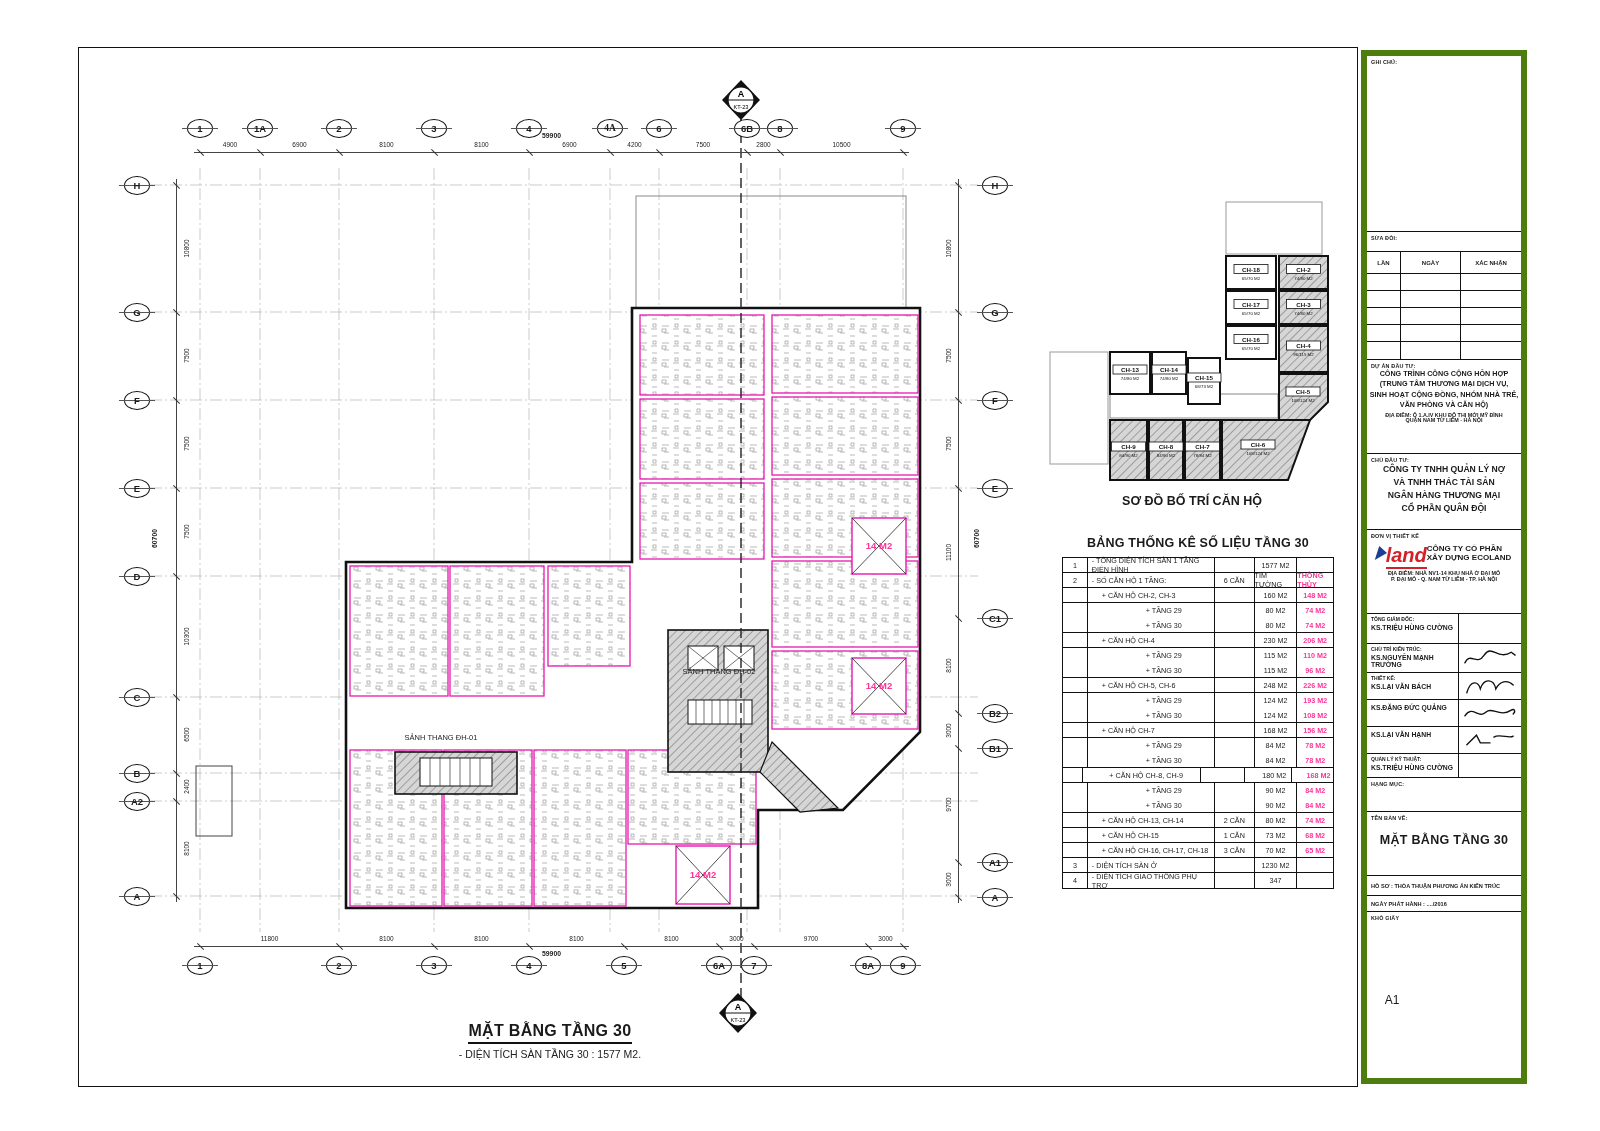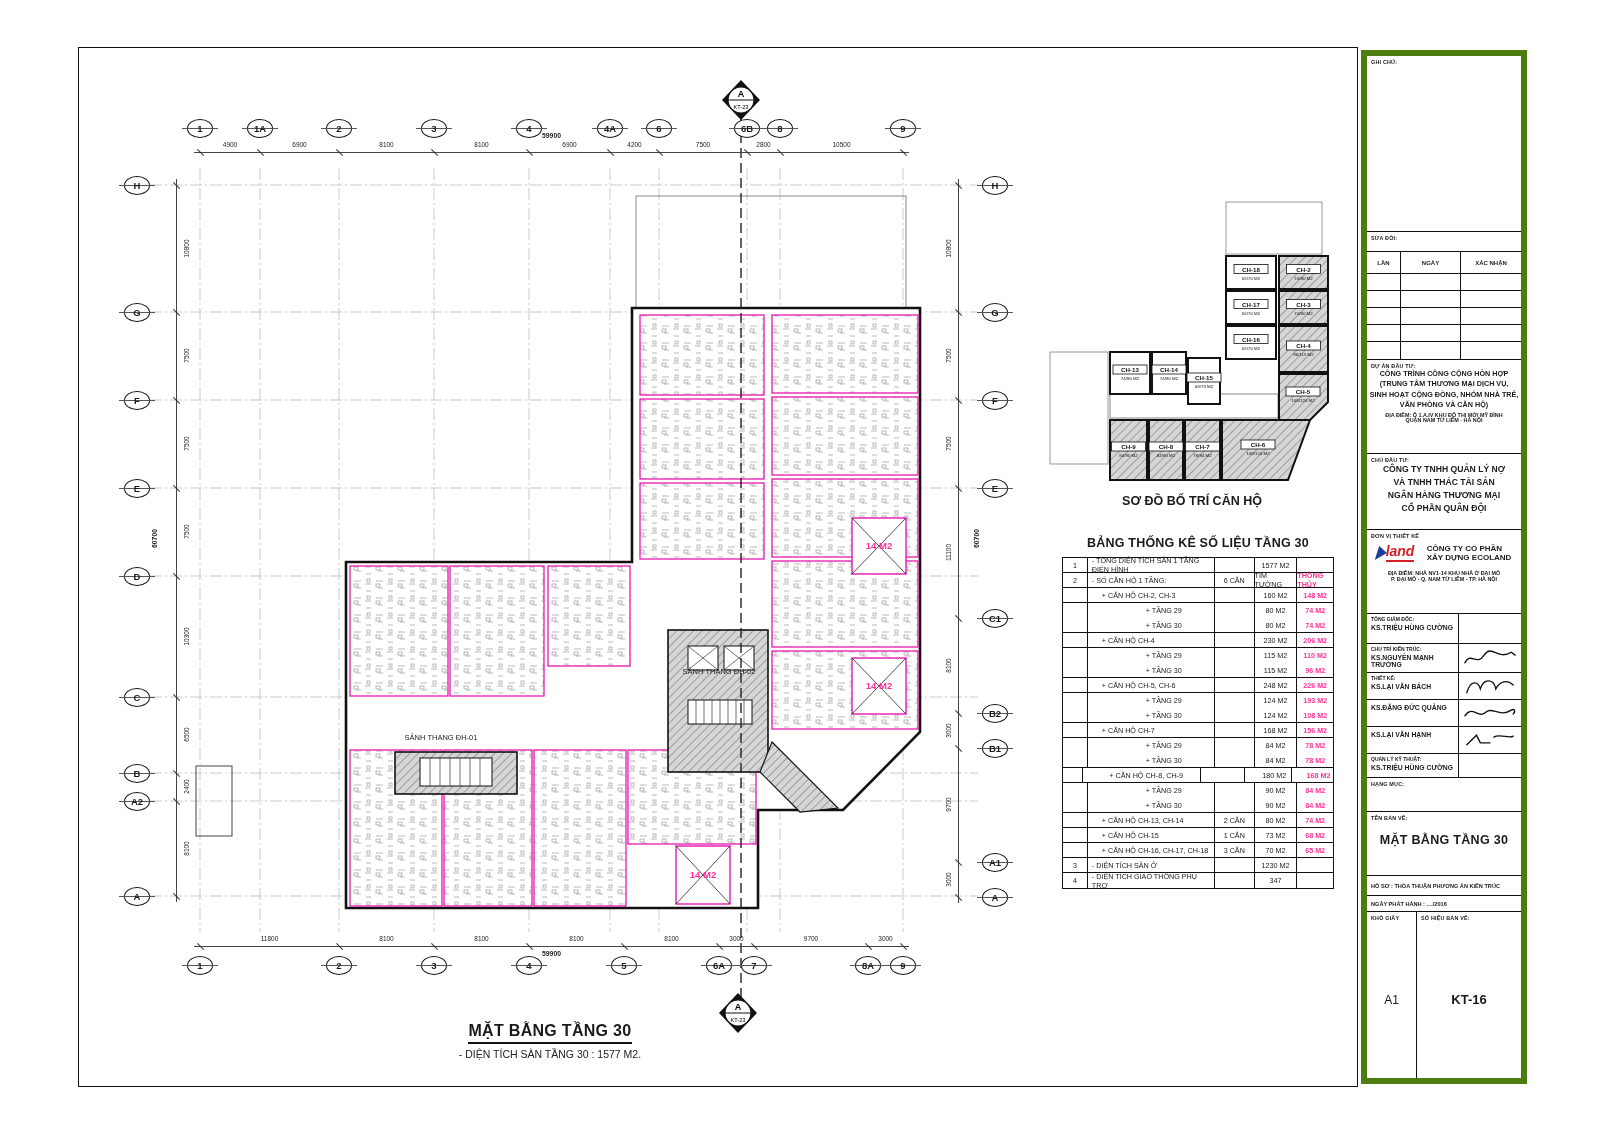--- a/index.html
+++ b/index.html
@@ -58,21 +58,21 @@
   .role-sig{width:62px;display:flex;align-items:center;justify-content:center;}
   .role-label{font-size:5px;font-weight:bold;}
   .role-name{font-size:6.8px;font-weight:bold;margin-top:2px;}
   .bstrip{display:flex;flex:1;}
   .bcell{border-right:1px solid #111;box-sizing:border-box;display:flex;flex-direction:column;}
   .bcell:last-child{border-right:none;}
   .bcell .v{flex:1;display:flex;align-items:center;justify-content:center;font-size:12px;}
   .logo-row{display:flex;align-items:center;justify-content:center;gap:6px;margin-top:4px;}
   .logo-mark{width:44px;height:20px;position:relative;}
   .logo-mark .swoosh{position:absolute;left:0;top:3px;width:0;height:0;border-left:10px solid #1b3f94;border-top:7px solid transparent;border-bottom:7px solid transparent;transform:skewX(-18deg);}
-  .logo-mark .word{position:absolute;left:9px;top:0;font-size:14px;font-weight:bold;font-style:italic;color:#d42027;border-bottom:2px solid #d42027;line-height:1.2;}
+  .logo-mark .word{position:absolute;left:9px;top:0;font-size:20px;font-weight:bold;font-style:italic;color:#d42027;border-bottom:2px solid #d42027;line-height:1.2;}
   svg text{font-family:"Liberation Sans",sans-serif;}
 </style>
 </head>
 <body>
 
 <div class="frame"></div>
 
 <svg class="abs" style="left:0;top:0;" width="1600" height="1131" viewBox="0 0 1600 1131">
   <defs>
     <pattern id="hatch" width="6" height="6" patternUnits="userSpaceOnUse" patternTransform="rotate(45)">
@@ -194,21 +194,21 @@
     </g>
   </g>
 </svg>
 
 <div id="axes">
     <div class="bubble" style="left: 187px; top: 118.5px;">1</div>
     <div class="bubble" style="left: 247px; top: 118.5px;">1A</div>
     <div class="bubble" style="left: 326px; top: 118.5px;">2</div>
     <div class="bubble" style="left: 421px; top: 118.5px;">3</div>
     <div class="bubble" style="left: 516px; top: 118.5px;">4</div>
-    <div class="bubble" style="left: 597px; top: 118.5px;">4A</div>
+    <div class="bubble" style="left: 597px; top: 118.5px; font-family: Liberation Serif, serif;">4A</div>
     <div class="bubble" style="left: 646px; top: 118.5px;">6</div>
     <div class="bubble" style="left: 734px; top: 118.5px;">6B</div>
     <div class="bubble" style="left: 767px; top: 118.5px;">8</div>
     <div class="bubble" style="left: 890px; top: 118.5px;">9</div>
     <div class="dimline" style="left: 194px; top: 152px; width: 715px; height: 1px;"></div>
     <div class="tick" style="left: 195.5px; top: 151.5px; width: 9px; height: 1.2px; transform: rotate(45deg);"></div>
     <div class="tick" style="left: 255.5px; top: 151.5px; width: 9px; height: 1.2px; transform: rotate(45deg);"></div>
     <div class="tick" style="left: 334.5px; top: 151.5px; width: 9px; height: 1.2px; transform: rotate(45deg);"></div>
     <div class="tick" style="left: 429.5px; top: 151.5px; width: 9px; height: 1.2px; transform: rotate(45deg);"></div>
     <div class="tick" style="left: 524.5px; top: 151.5px; width: 9px; height: 1.2px; transform: rotate(45deg);"></div>
@@ -683,19 +683,15 @@
     <div style="font-size:5.6px;font-weight:bold;padding-left:4px;">HỒ SƠ :   THỎA THUẬN PHƯƠNG ÁN KIẾN TRÚC</div>
   </div>
   <div class="tb-sec" style="height:16px;display:flex;align-items:center;">
     <div style="font-size:5.6px;font-weight:bold;padding-left:4px;">NGÀY PHÁT HÀNH :   ..../2016</div>
   </div>
   <div class="bstrip">
     <div class="bcell" style="width:50px;">
       <div class="tb-label">KHỔ GIẤY</div>
       <div class="v">A1</div>
     </div>
-    <div class="bcell" style="flex:1;">
-      <div class="tb-label">SỐ HIỆU BẢN VẼ:</div>
-      <div class="v" style="font-weight:bold;font-size:13px;">KT-16</div>
-    </div>
   </div>
  </div>
 </div>
 
 </body></html>

